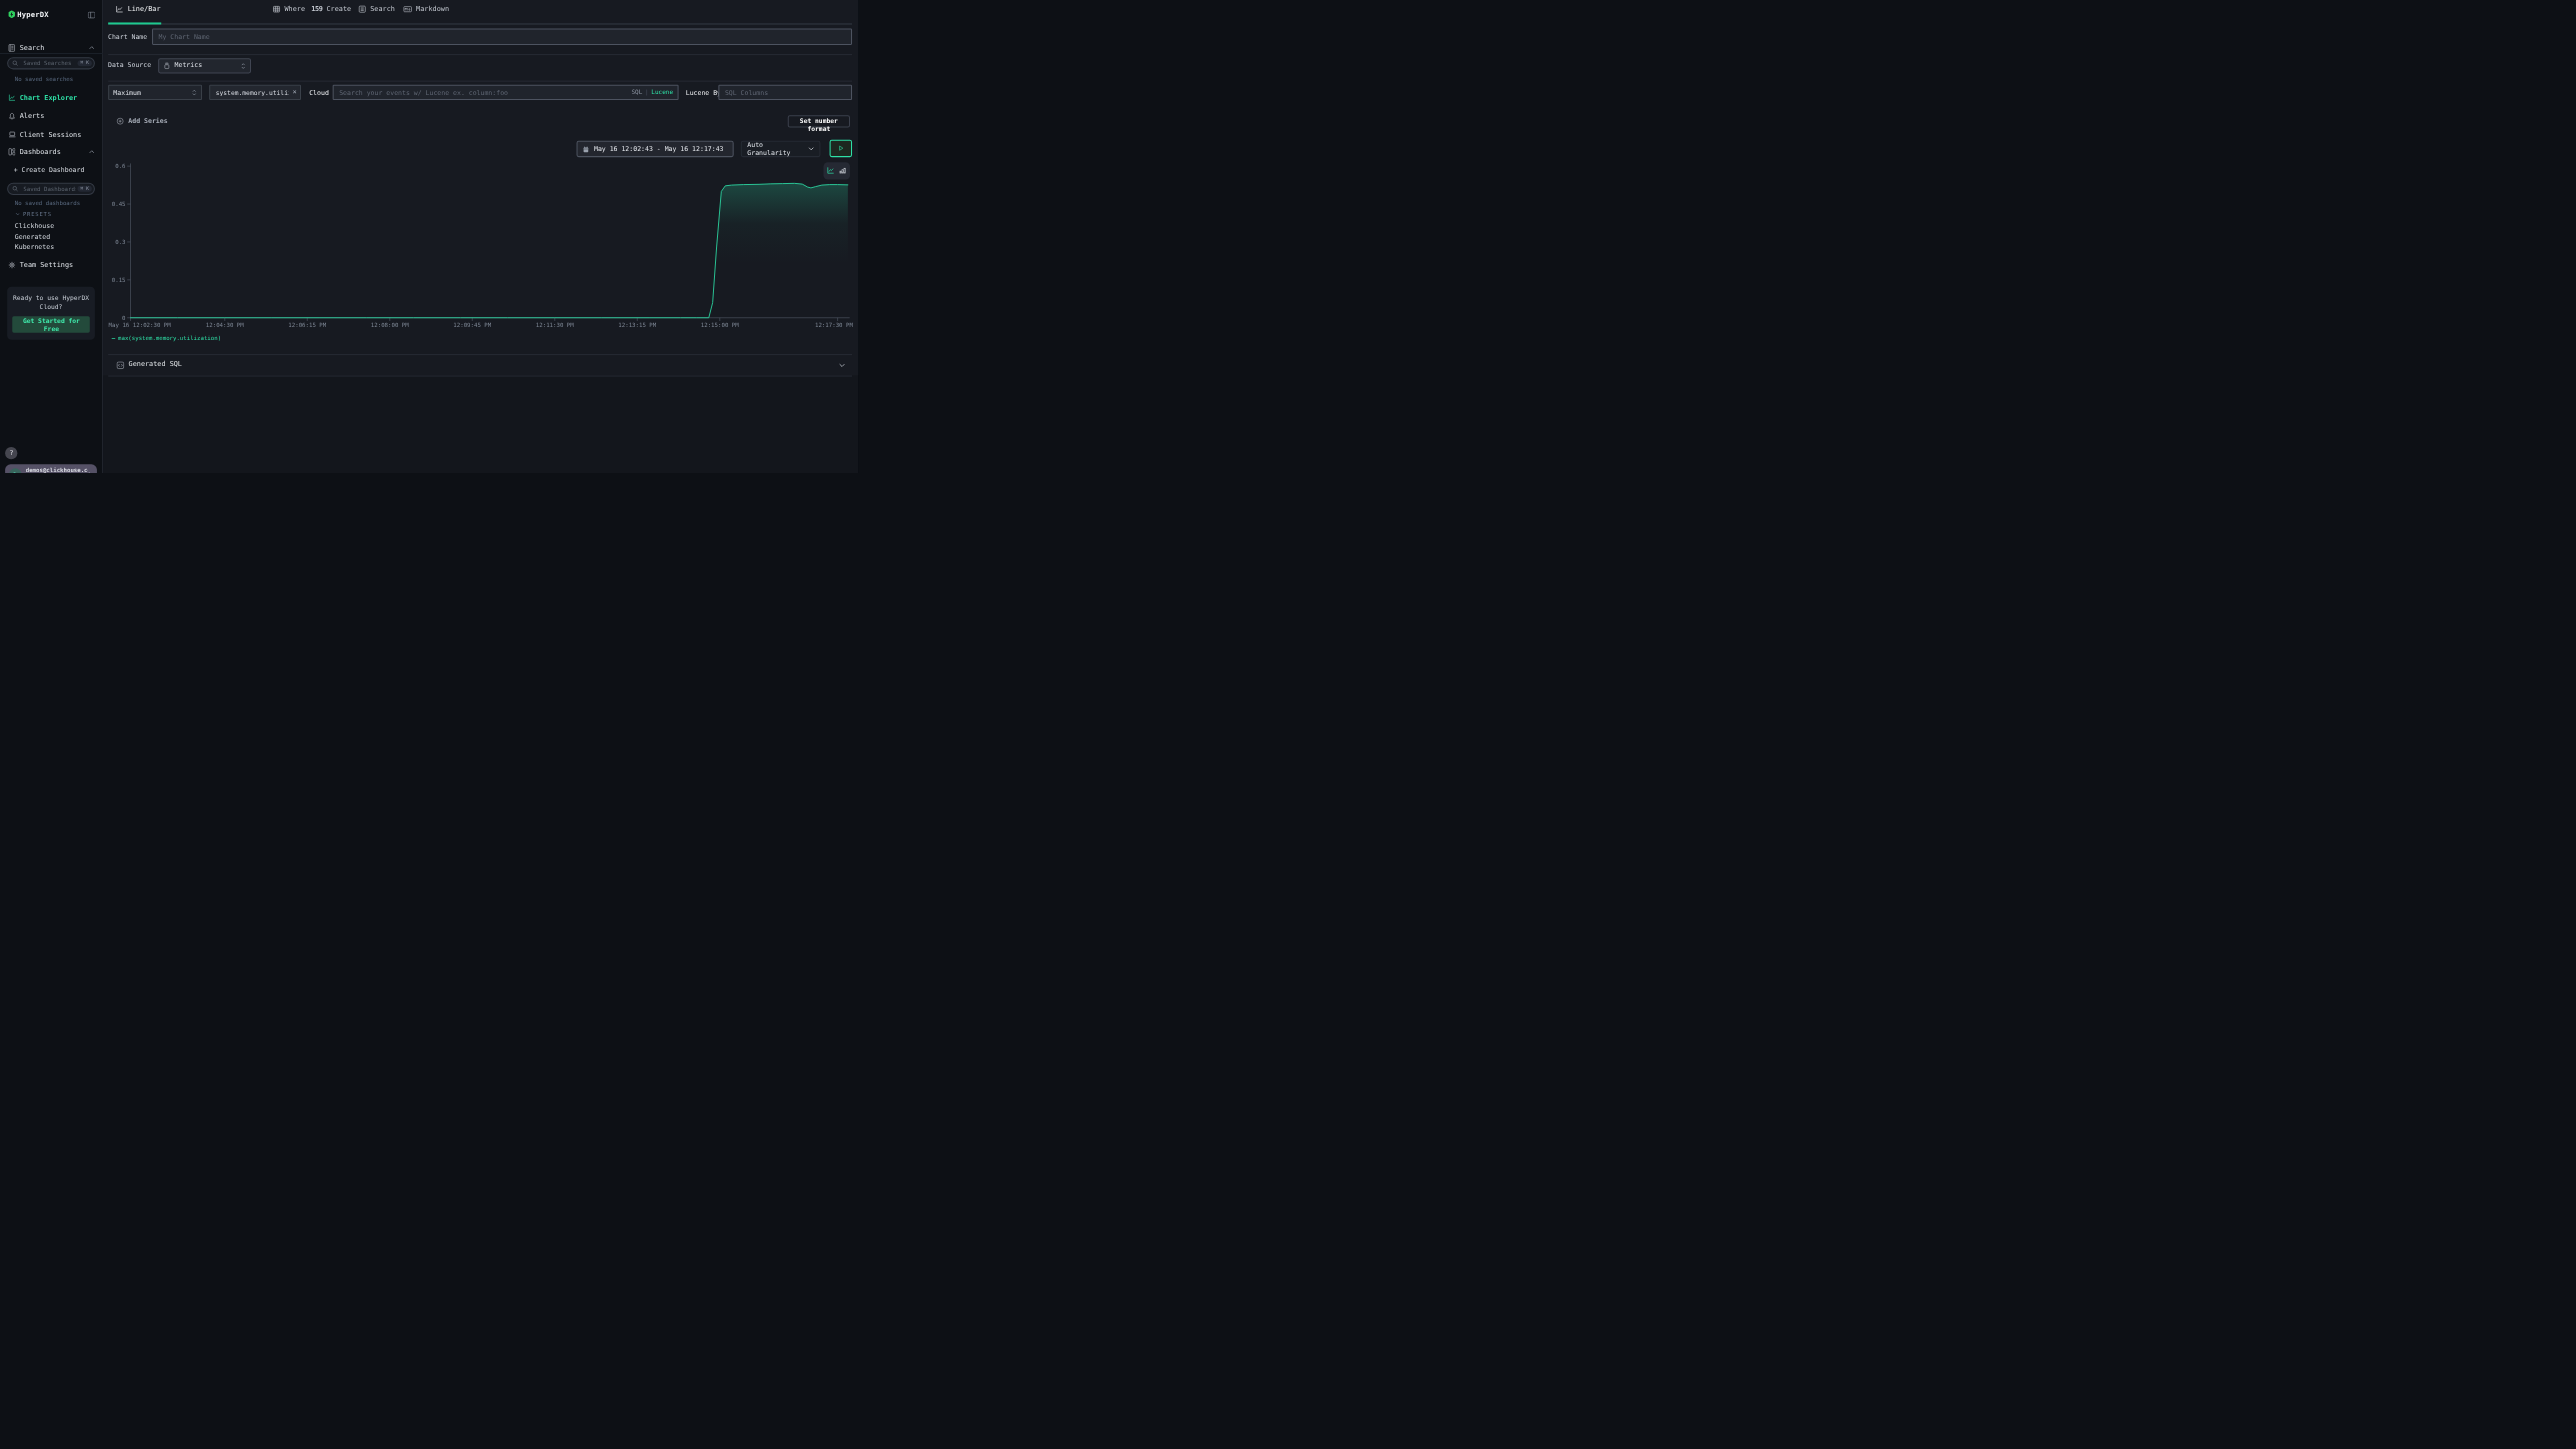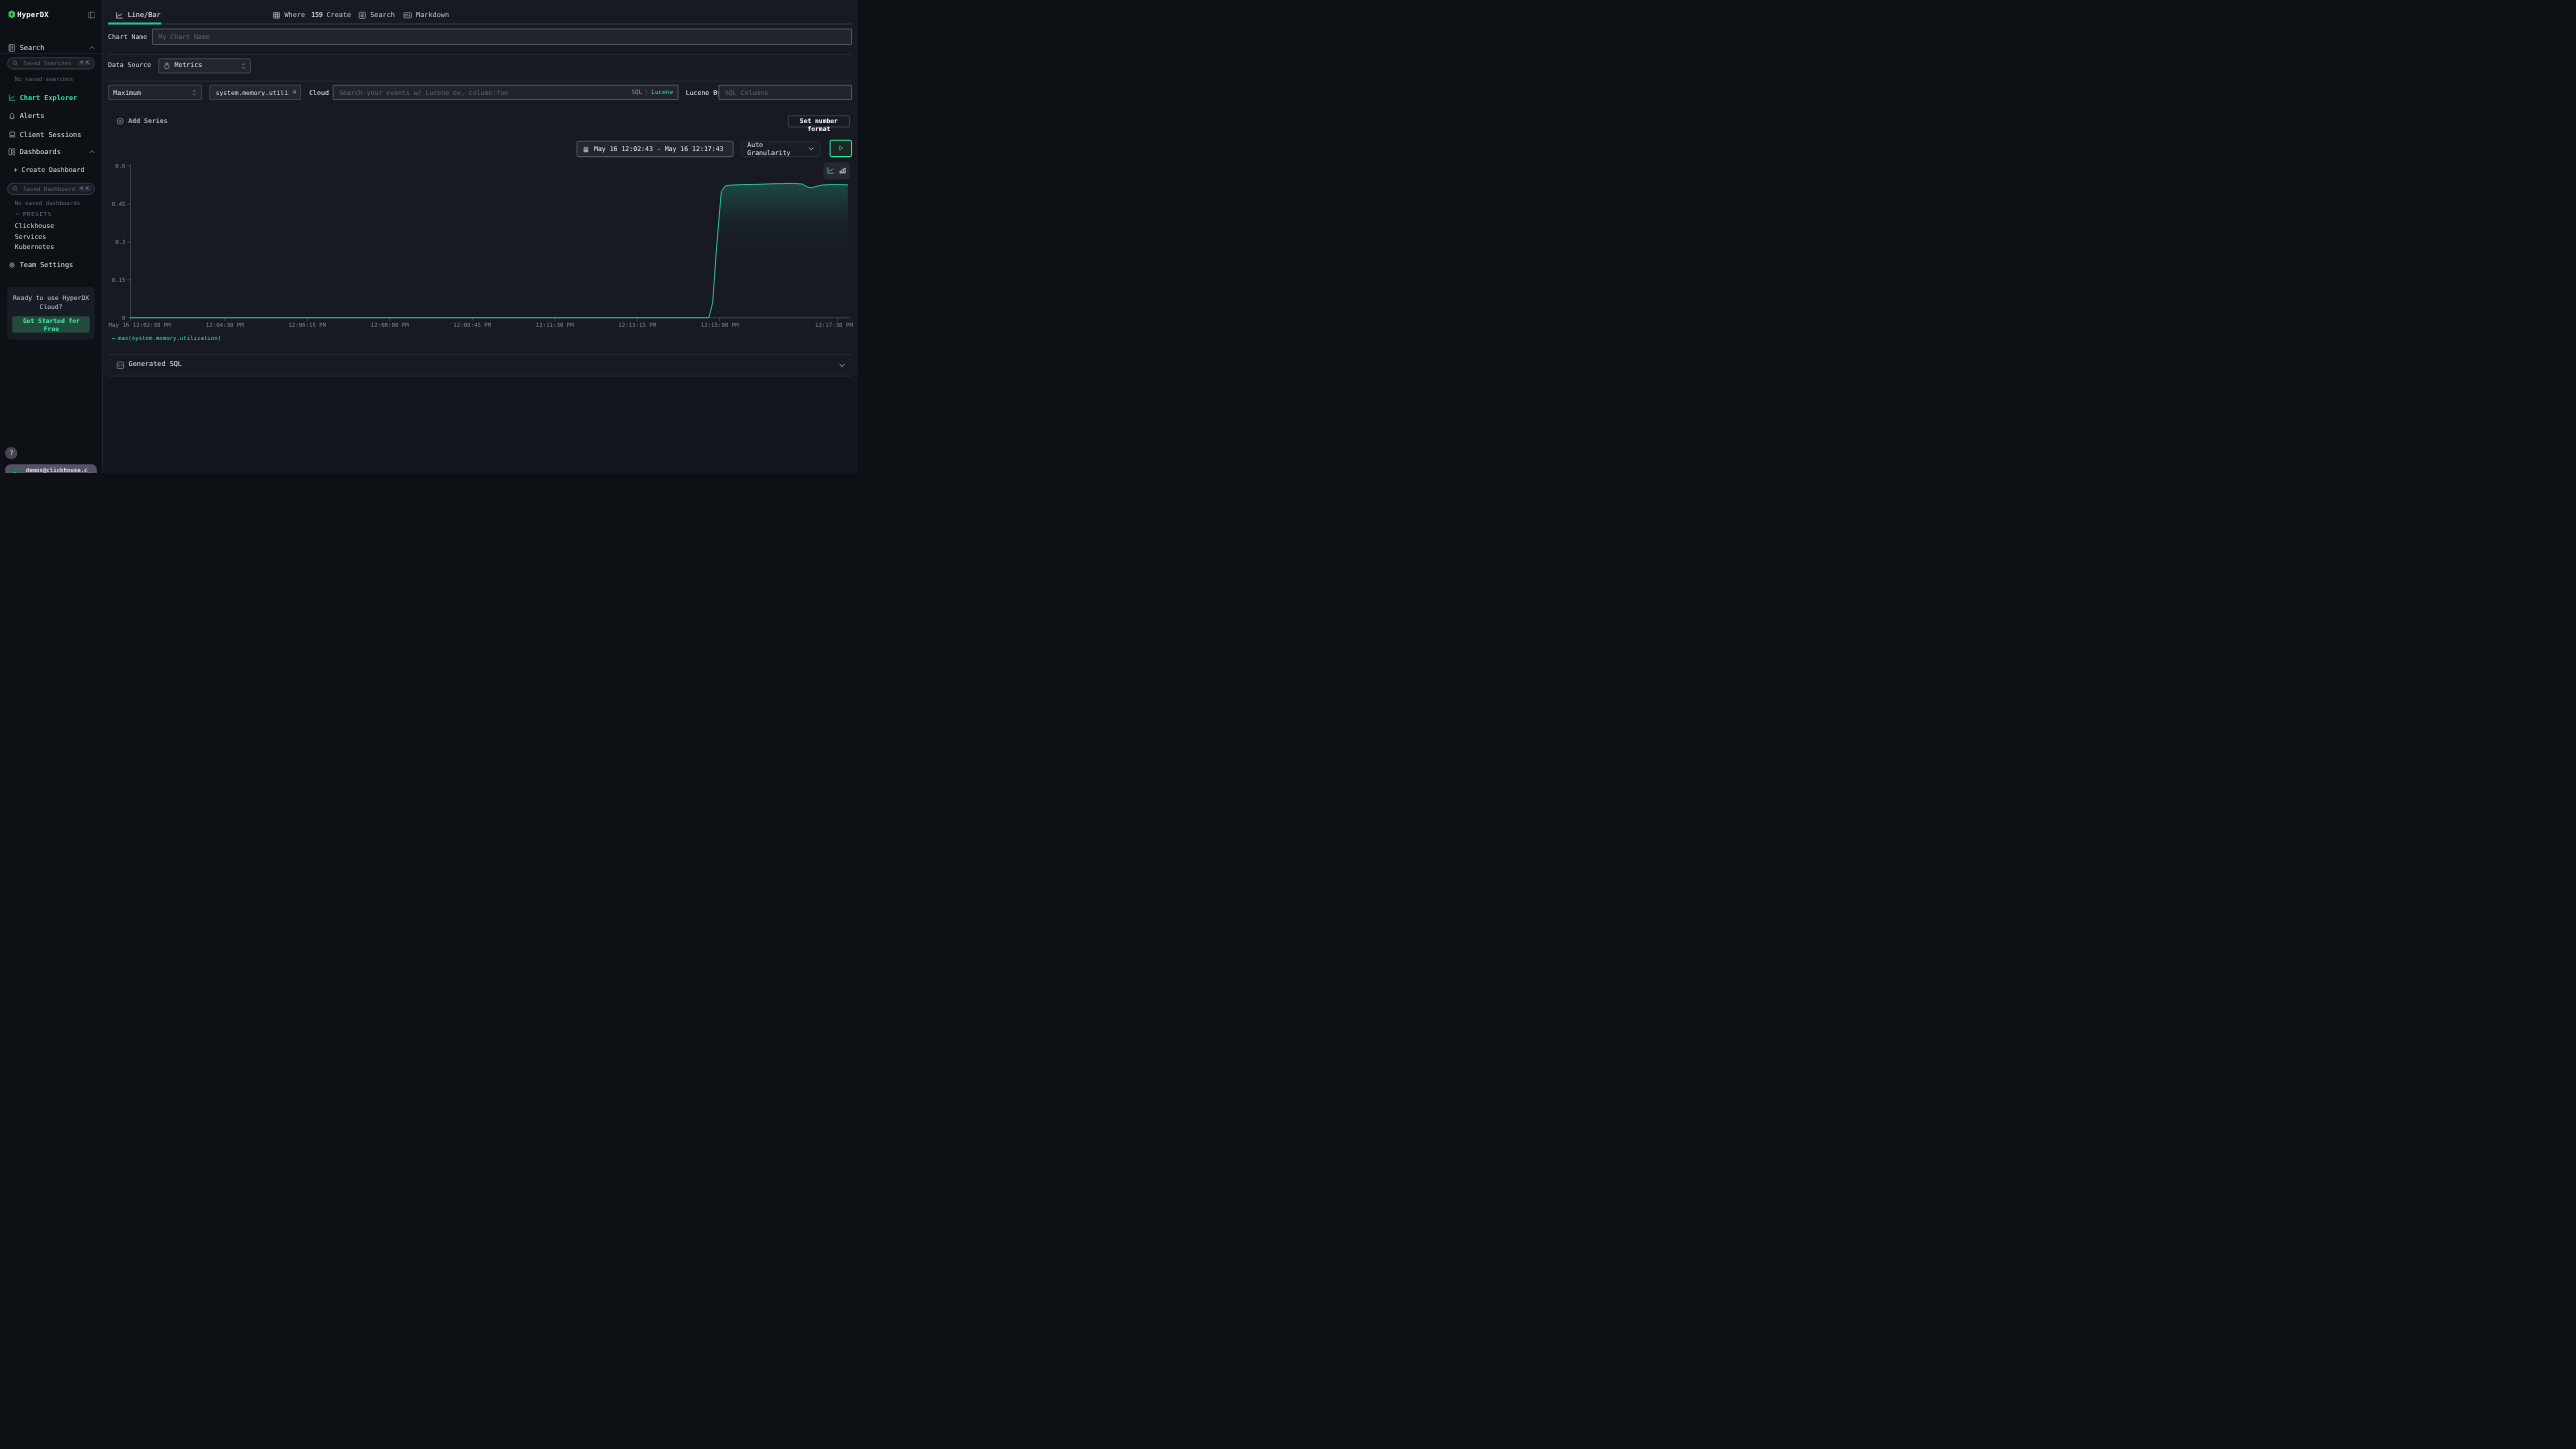--- a/index.html
+++ b/index.html
@@ -45,21 +45,21 @@
           display:flex;align-items:center;justify-content:center;flex:none}
   .user-texts{margin-left:4.3px;flex:1;min-width:0;line-height:6.4px}
   .user-email{font-size:5.6px;font-weight:bold;color:#dcdee5;white-space:nowrap;overflow:hidden}
   .user-team{font-size:5.4px;color:#a9abb6;white-space:nowrap;overflow:hidden}
 
   
   .main{position:absolute;left:101px;top:0;width:740px;height:473px;background:#171a21}
   .below-panel{position:absolute;left:0;top:368px;width:740px;height:105px;background:#13161c}
 
   .tabs{position:absolute;left:0;top:0;width:740px;height:23.6px}
-  .tab{position:absolute;top:5.4px;height:14px;display:flex;align-items:flex-end;gap:3.8px;cursor:pointer;color:#c3c8d0}
+  .tab{position:absolute;top:5.4px;height:14px;display:flex;align-items:flex-start;gap:3.8px;cursor:pointer;color:#c3c8d0}
   .tab span{font-size:6.7px}
   .tab.active{color:#f2f4f6}
   .tab-underline-track{position:absolute;left:5.4px;top:22.5px;width:729px;height:1.1px;background:#343945}
   .tab-underline-active{position:absolute;left:5.4px;top:22px;width:52px;height:1.6px;background:#1ec98f}
   .num-ico{font-size:5.1px;font-weight:bold;color:#c3c8d0;letter-spacing:-0.3px}
 
   .form-label{position:absolute;font-size:6.4px;color:#ccd1d9;display:flex;align-items:center}
   .text-input{position:absolute;background:#20242c;border:0.5px solid #4d5360;border-radius:1.1px;color:#dfe3e9;
               font-family:inherit;font-size:6.4px;padding:0 5.4px;outline:none}
   .text-input::placeholder{color:#5f6673}
@@ -212,21 +212,21 @@
     </div>
     <div class="muted-line" style="top:196px">No saved dashboards</div>
 
     <div class="presets-hdr" style="top:207px">
       <svg width="4.8" height="3.2" viewBox="0 0 12 8">
           <polyline points="1.5,2 6,6.5 10.5,2" fill="none" stroke="#67768c" stroke-width="1.4"></polyline>
         </svg>
       <span>PRESETS</span>
     </div>
     <div class="preset-item" style="top:217px">Clickhouse</div>
-    <div class="preset-item" style="top:228px">Services</div>
+    <div class="preset-item" style="top:228px">Generated</div>
     <div class="preset-item" style="top:238px">Kubernetes</div>
 
     <div class="nav-row" style="top:253px">
       <span class="nicon">
         <svg width="7.5" height="7.5" viewBox="0 0 16 16" stroke="#c3c9d2" fill="none" stroke-width="1.2">
             <circle cx="8" cy="8" r="4.1"></circle>
             <circle cx="8" cy="8" r="1.6"></circle>
             <path d="M8 1.2 V3 M8 13 V14.8 M1.2 8 H3 M13 8 H14.8 M3.2 3.2 L4.5 4.5 M11.5 11.5 L12.8 12.8 M12.8 3.2 L11.5 4.5 M4.5 11.5 L3.2 12.8"></path>
           </svg>
       </span>

